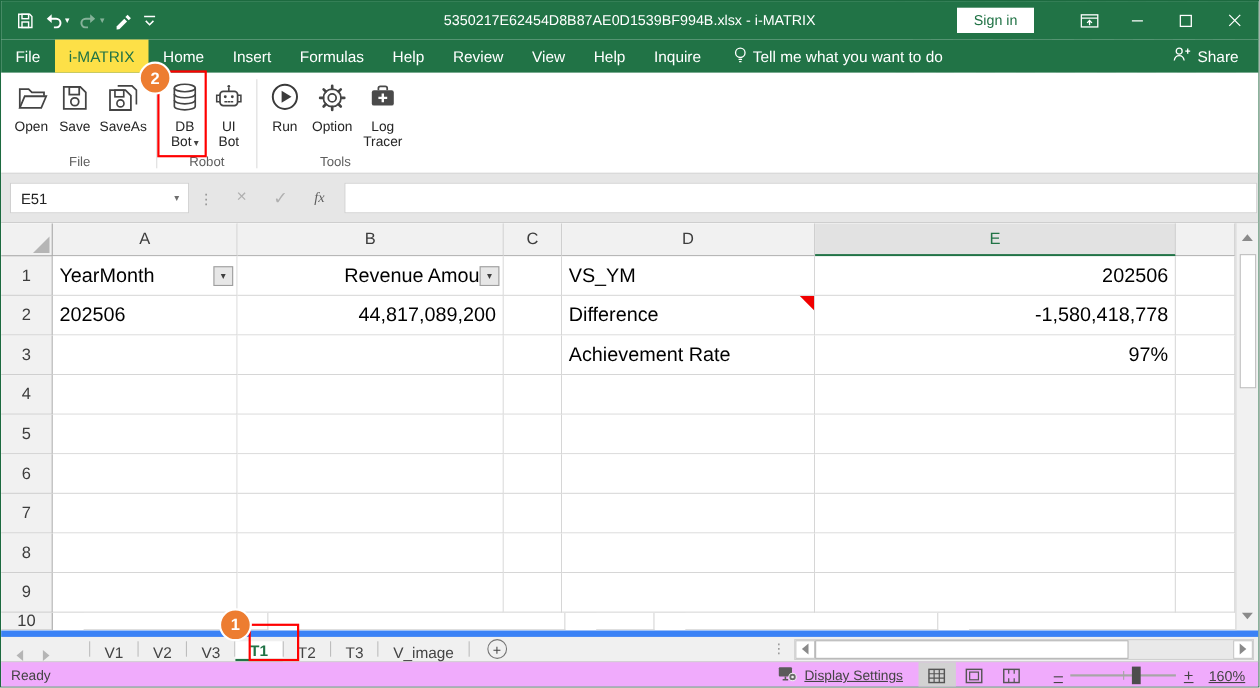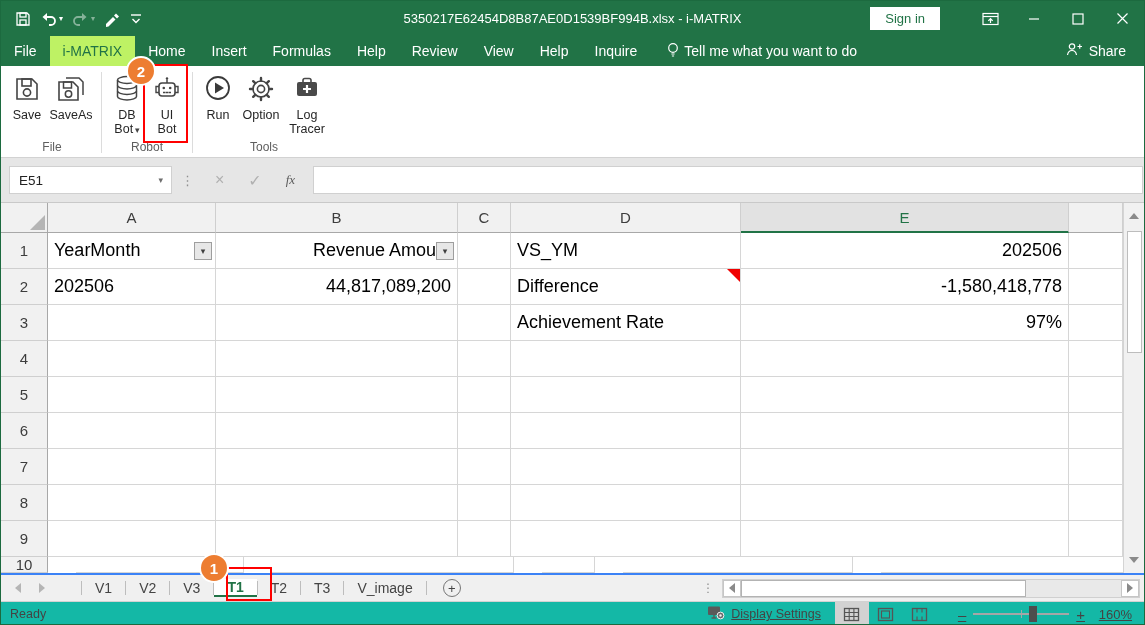--- a/index.html
+++ b/index.html
@@ -20,21 +20,21 @@
   .qcaret{ font-size:8px; color:#fff; margin-left:2px;}
   .tb-title{ position:absolute; left:0; right:0; text-align:center; color:#fff; font-size:13px; z-index:2; pointer-events:none;}
   .tb-right{ margin-left:auto; display:flex; align-items:center; gap:0; z-index:3;}
   .signin{ background:#fff; color:#217346; font-size:13px; padding:4px 15px; border:none; margin-right:28px; cursor:pointer;}
   .winbtn{ width:44px; height:35px; display:flex; align-items:center; justify-content:center;}
   .winbtn svg{display:block;}
 
   
   .ribbontabs{ height:30px; background:#217346; display:flex; align-items:stretch; position:relative; z-index:2;}
   .rtab{ color:#fff; font-size:14px; padding:0 13px; display:flex; align-items:center; cursor:pointer; white-space:nowrap;}
-  .rtab.active{ background:#bef264; color:#217346;}
+  .rtab.active{ background:#fde047; color:#217346;}
   .tellme{ color:#fff; font-size:14px; display:flex; align-items:center; gap:4px; padding:0 12px; margin-left:4px; cursor:pointer; white-space:nowrap;}
   .share{ margin-left:auto; color:#fff; font-size:14px; display:flex; align-items:center; gap:6px; padding:0 18px; cursor:pointer;}
 
   
   .ribbonbody{ height:92px; background:#fff; border-bottom:1px solid #d2d2d2; display:flex; align-items:stretch; padding:2px 0 0 4px; position:relative; z-index:1;}
   .rgroup{ display:flex; flex-direction:column; padding:0 3px;}
   .rbtns{ display:flex; align-items:stretch; flex:1;}
   .bigbtn{ display:flex; flex-direction:column; align-items:center; padding-top:6px; cursor:pointer; border-radius:2px;}
   .bigbtn .blabel{ font-size:12.5px; color:#262626; line-height:14px; text-align:center; margin-top:4px;}
   .bigbtn svg{ display:block;}
@@ -80,34 +80,34 @@
   .varr{ width:19px; height:26px; display:flex; align-items:center; justify-content:center; cursor:pointer;}
   .vthumb{ width:15px; height:122px; background:#fff; border:1px solid #bdbdbd; margin-top:2px; cursor:grab;}
   .vfill{ flex:1;}
   .tri-up{ width:0;height:0;border-left:5px solid transparent;border-right:5px solid transparent;border-bottom:6px solid #8a8a8a;}
   .tri-down{ width:0;height:0;border-left:5px solid transparent;border-right:5px solid transparent;border-top:6px solid #8a8a8a;}
   .tri-left{ width:0;height:0;border-top:5px solid transparent;border-bottom:5px solid transparent;border-right:6px solid #8a8a8a;}
   .tri-right{ width:0;height:0;border-top:5px solid transparent;border-bottom:5px solid transparent;border-left:6px solid #8a8a8a;}
   .tri-left.pale{border-right-color:#b5b5b5}.tri-right.pale{border-left-color:#b5b5b5}
 
   
-  .sheetbar{ height:28px; background:#f0f0f0; border-top:2px solid #3b82f6; display:flex; align-items:center;}
+  .sheetbar{ height:28px; background:#f0f0f0; border-top:6px solid #3b82f6; display:flex; align-items:flex-end;}
   .tabnav{ display:flex; align-items:center; gap:18px; padding:0 14px 0 14px;}
   .tsep{ width:1px; height:14px; background:#bdbdbd; align-self:center;}
   .stab{ padding:0 13px; display:flex; align-items:center; font-size:14px; color:#444; cursor:pointer; white-space:nowrap;}
   .stab.active{ background:#fff; color:#217346; font-weight:bold; border-bottom:2px solid #217346;}
   .addsheet{ width:18px; height:18px; border:1px solid #767676; border-radius:50%; display:flex; align-items:center; justify-content:center; font-size:13px; color:#444; align-self:center; margin-left:16px; cursor:pointer; line-height:1;}
   .sbdots{ color:#8f8f8f; font-size:12px; align-self:center; margin-left:auto; padding:0 8px; cursor:default;}
   .hscroll{ width:418px; align-self:center; height:19px; background:#e9e9e9; border:1px solid #d0d0d0; display:flex; align-items:stretch; margin-right:4px;}
   .harr{ width:18px; display:flex; align-items:center; justify-content:center; background:#fff; border:1px solid #c6c6c6; cursor:pointer;}
   .hthumb{ width:285px; background:#fff; border:1px solid #b3b3b3; cursor:grab;}
   .htrack{ flex:1;}
 
   
-  .statusbar{ height:25px; background:#14b8a6; border-top:1px solid #d2d2d2; display:flex; align-items:center; font-size:12.5px; color:#444;}
+  .statusbar{ height:25px; background:#f0abfc; border-top:1px solid #d2d2d2; display:flex; align-items:center; font-size:12.5px; color:#444;}
   .ready{ padding-left:9px;}
   .sb-right{ margin-left:auto; display:flex; align-items:center; height:100%;text-decoration:underline;}
   .dispset{ display:flex; align-items:center; gap:6px; padding:0 14px; height:100%; cursor:pointer;}
   .viewbtn{ width:34px; height:100%; display:flex; align-items:center; justify-content:center; cursor:pointer;}
   .viewbtn.sel{ background:#d2d2d2;}
   .zoomctl{ display:flex; align-items:center; margin-left:14px;}
   .zoombtn{ font-size:15px; color:#444; padding:0 7px; cursor:pointer;}
   .ztrack{ width:96px; height:2px; background:#a6a6a6; position:relative; cursor:pointer;}
   .ztick{ position:absolute; left:50%; top:-3px; width:1px; height:8px; background:#a6a6a6;}
   .zhandle{ position:absolute; left:56px; top:-7px; width:8px; height:16px; background:#4d4d4d; cursor:grab;}
@@ -216,20 +216,29 @@
             <path d="M11.5 4.5h4.5M13.75 2.2v4.6" stroke="#fff" stroke-width="1.2"></path>
           </svg>
       </span>
       <span>Share</span>
     </div>
   </div>
 
   <div class="ribbonbody">
     <div class="rgroup">
       <div class="rbtns">
+        <div class="bigbtn w41">
+          <span>
+            <svg width="30" height="30" viewBox="0 0 30 30">
+                <path d="M4 24V7h8l3 3h11v3" fill="none" stroke="#444" stroke-width="1.6"></path>
+                <path d="M4 24l4.5-10.5H28L23.5 24z" fill="none" stroke="#444" stroke-width="1.6"></path>
+              </svg>
+          </span>
+          <span class="blabel">Open</span>
+        </div>
         <div class="bigbtn w38">
           <span>
             <svg width="30" height="30" viewBox="0 0 30 30">
                 <path d="M5 5h15l5 5v15H5z" fill="none" stroke="#444" stroke-width="1.6"></path>
                 <rect x="10" y="5" width="9" height="7" fill="none" stroke="#444" stroke-width="1.6"></rect>
                 <circle cx="15" cy="18.5" r="3.6" fill="none" stroke="#444" stroke-width="1.6"></circle>
               </svg>
           </span>
           <span class="blabel">Save</span>
         </div>

